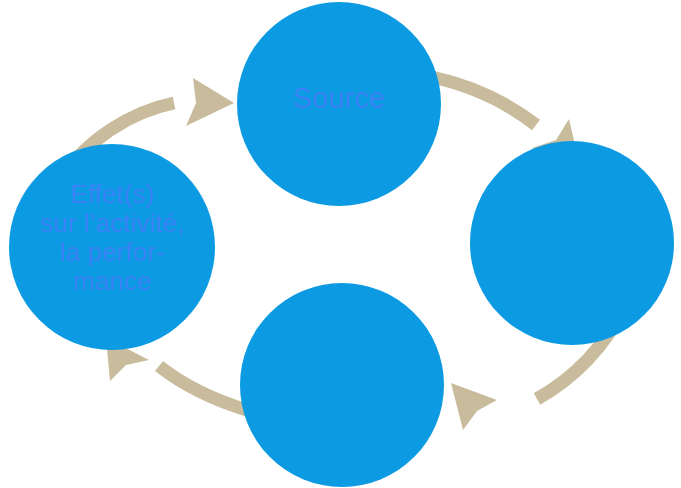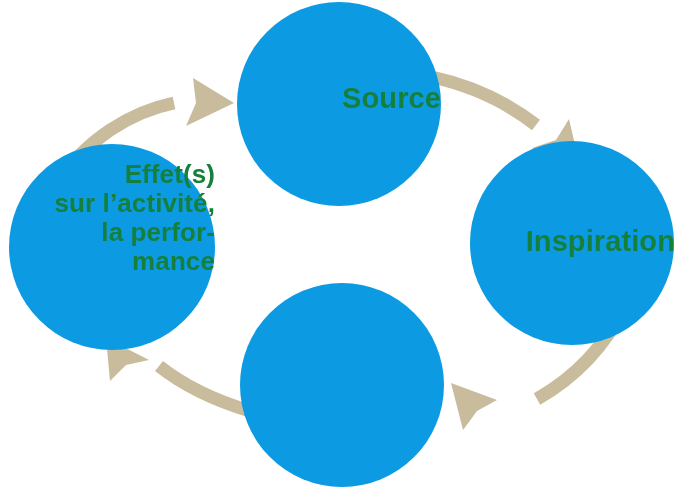--- a/index.html
+++ b/index.html
@@ -19,44 +19,44 @@
   }
   #cycle-svg {
     position: absolute;
     left: 0;
     top: 0;
     width: 681px;
     height: 488px;
   }
   .node-label {
     position: absolute;
-    color: #15803d;
-    text-align: right;
+    color: #3b82f6;
+    text-align: center;
     line-height: 1.12;
-    font-weight: 700;
+    font-weight: 400;
     letter-spacing: 0.1px;
     white-space: pre-line;
     pointer-events: none;
     -webkit-font-smoothing: antialiased;
   }
   .node-label.size-lg { font-size: 29px; }
   .node-label.size-md { font-size: 27px; }
   .node-label.size-sm { font-size: 26px; }
 
   #label-source {
     left: 237px; top: 82px; width: 204px;
   }
   #label-inspiration {
     left: 470px; top: 225px; width: 205px;
   }
   #label-situation {
     left: 240px; top: 337px; width: 204px;
   }
   #label-effets {
-    left: 10px; top: 160px; width: 205px;
+    left: 10px; top: 180px; width: 205px;
   }
 </style>
 </head>
 <body>
 
 <div id="diagram-root">
 
   <svg id="cycle-svg" viewBox="0 0 681 488" xmlns="http://www.w3.org/2000/svg">
 
     <g>
@@ -85,21 +85,20 @@
     <g>
       <circle cx="339" cy="104" r="102" fill="#0C9BE2"></circle>
       <circle cx="572" cy="243" r="102" fill="#0C9BE2"></circle>
       <circle cx="342" cy="385" r="102" fill="#0C9BE2"></circle>
       <circle cx="112" cy="247" r="103" fill="#0C9BE2"></circle>
     </g>
   </svg>
 
   <div id="label-source" class="node-label size-lg">Source</div>
 
-  <div id="label-inspiration" class="node-label size-lg">Inspiration</div>
 
 
   <div id="label-effets" class="node-label size-sm">Effet(s)
 sur l’activité,
 la perfor-
 mance</div>
 
 </div>
 
 </body></html>

